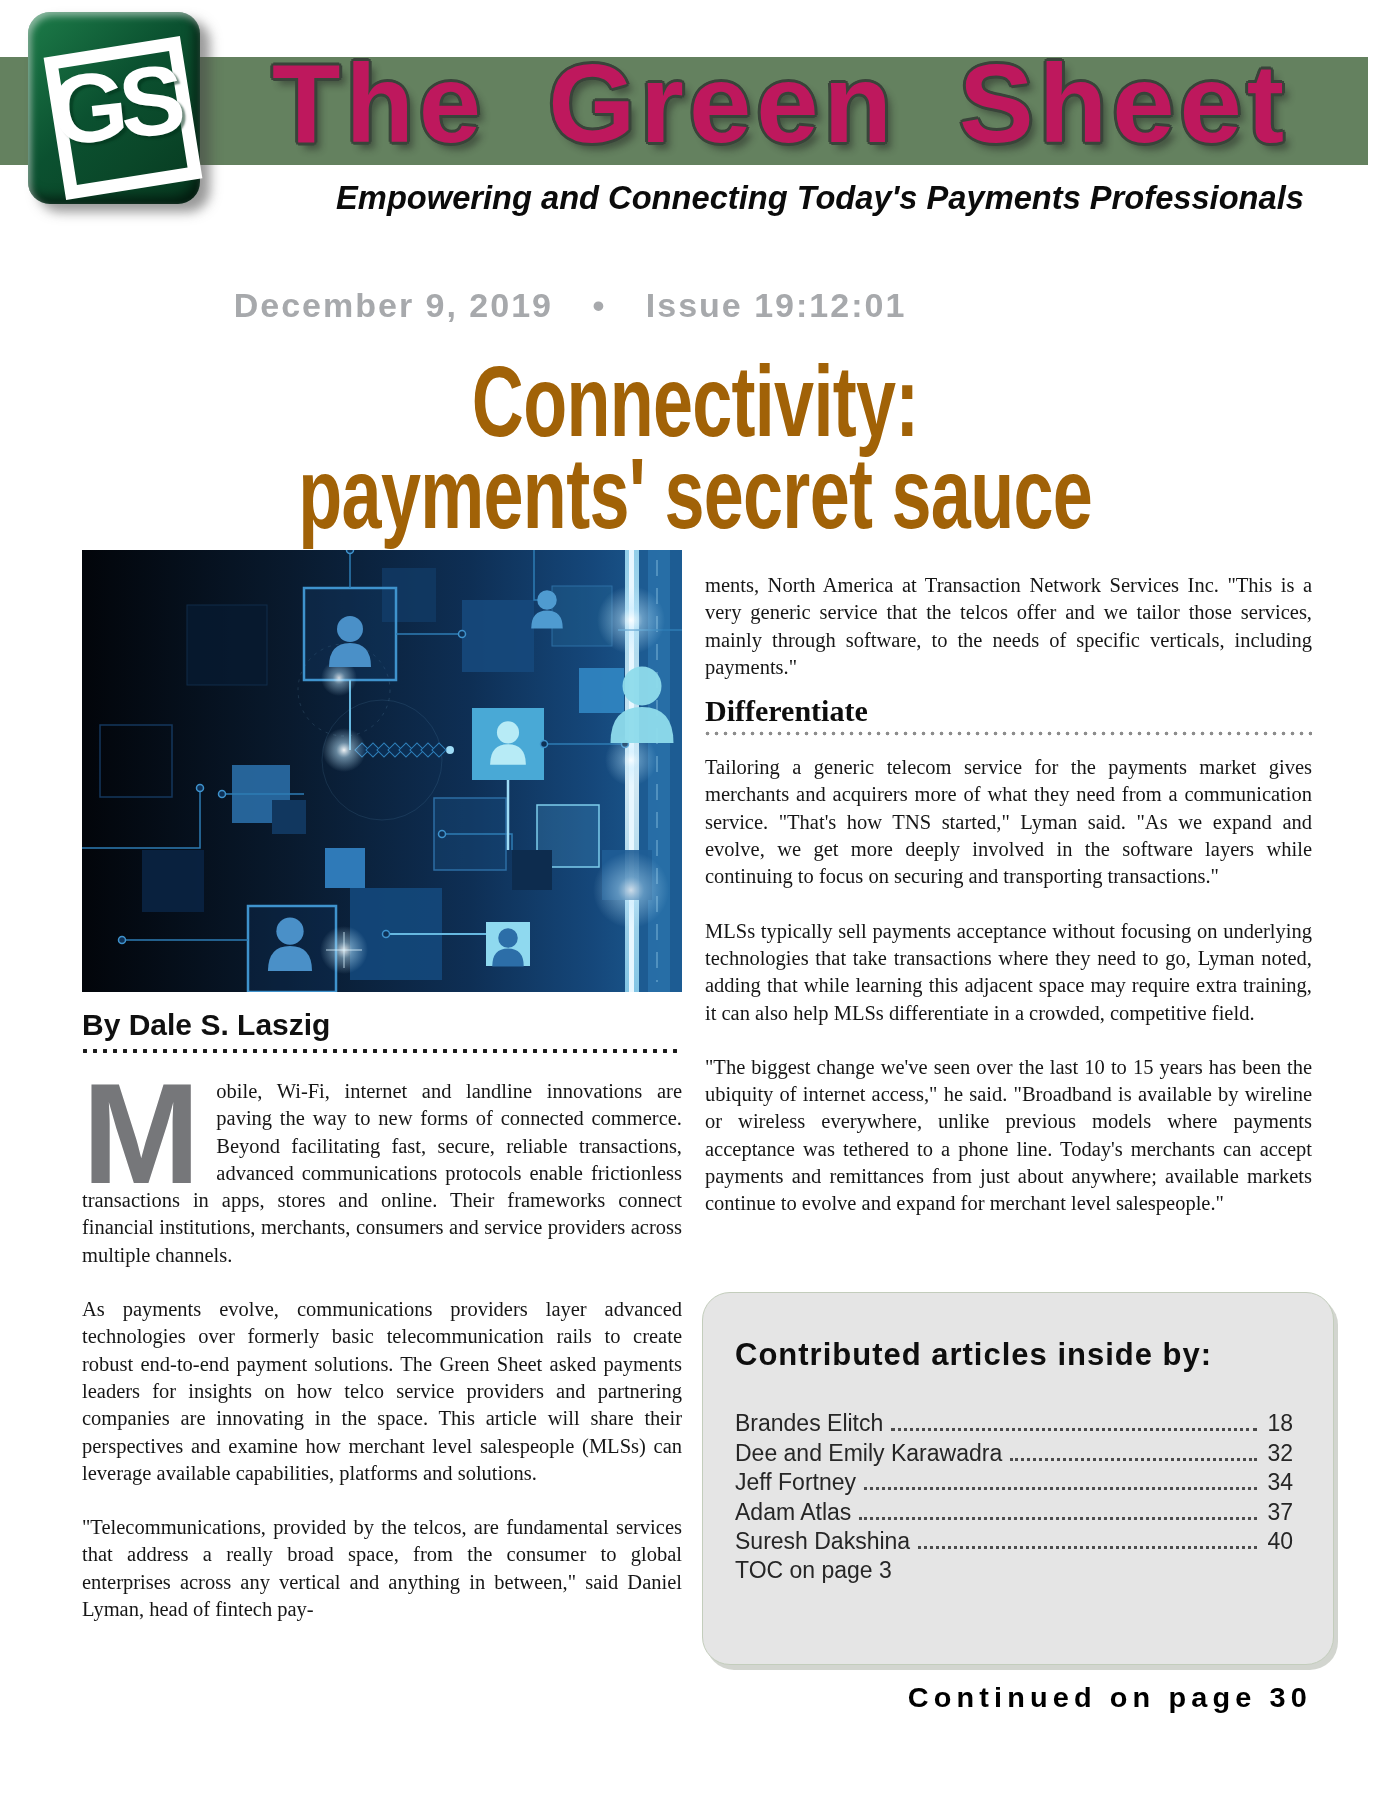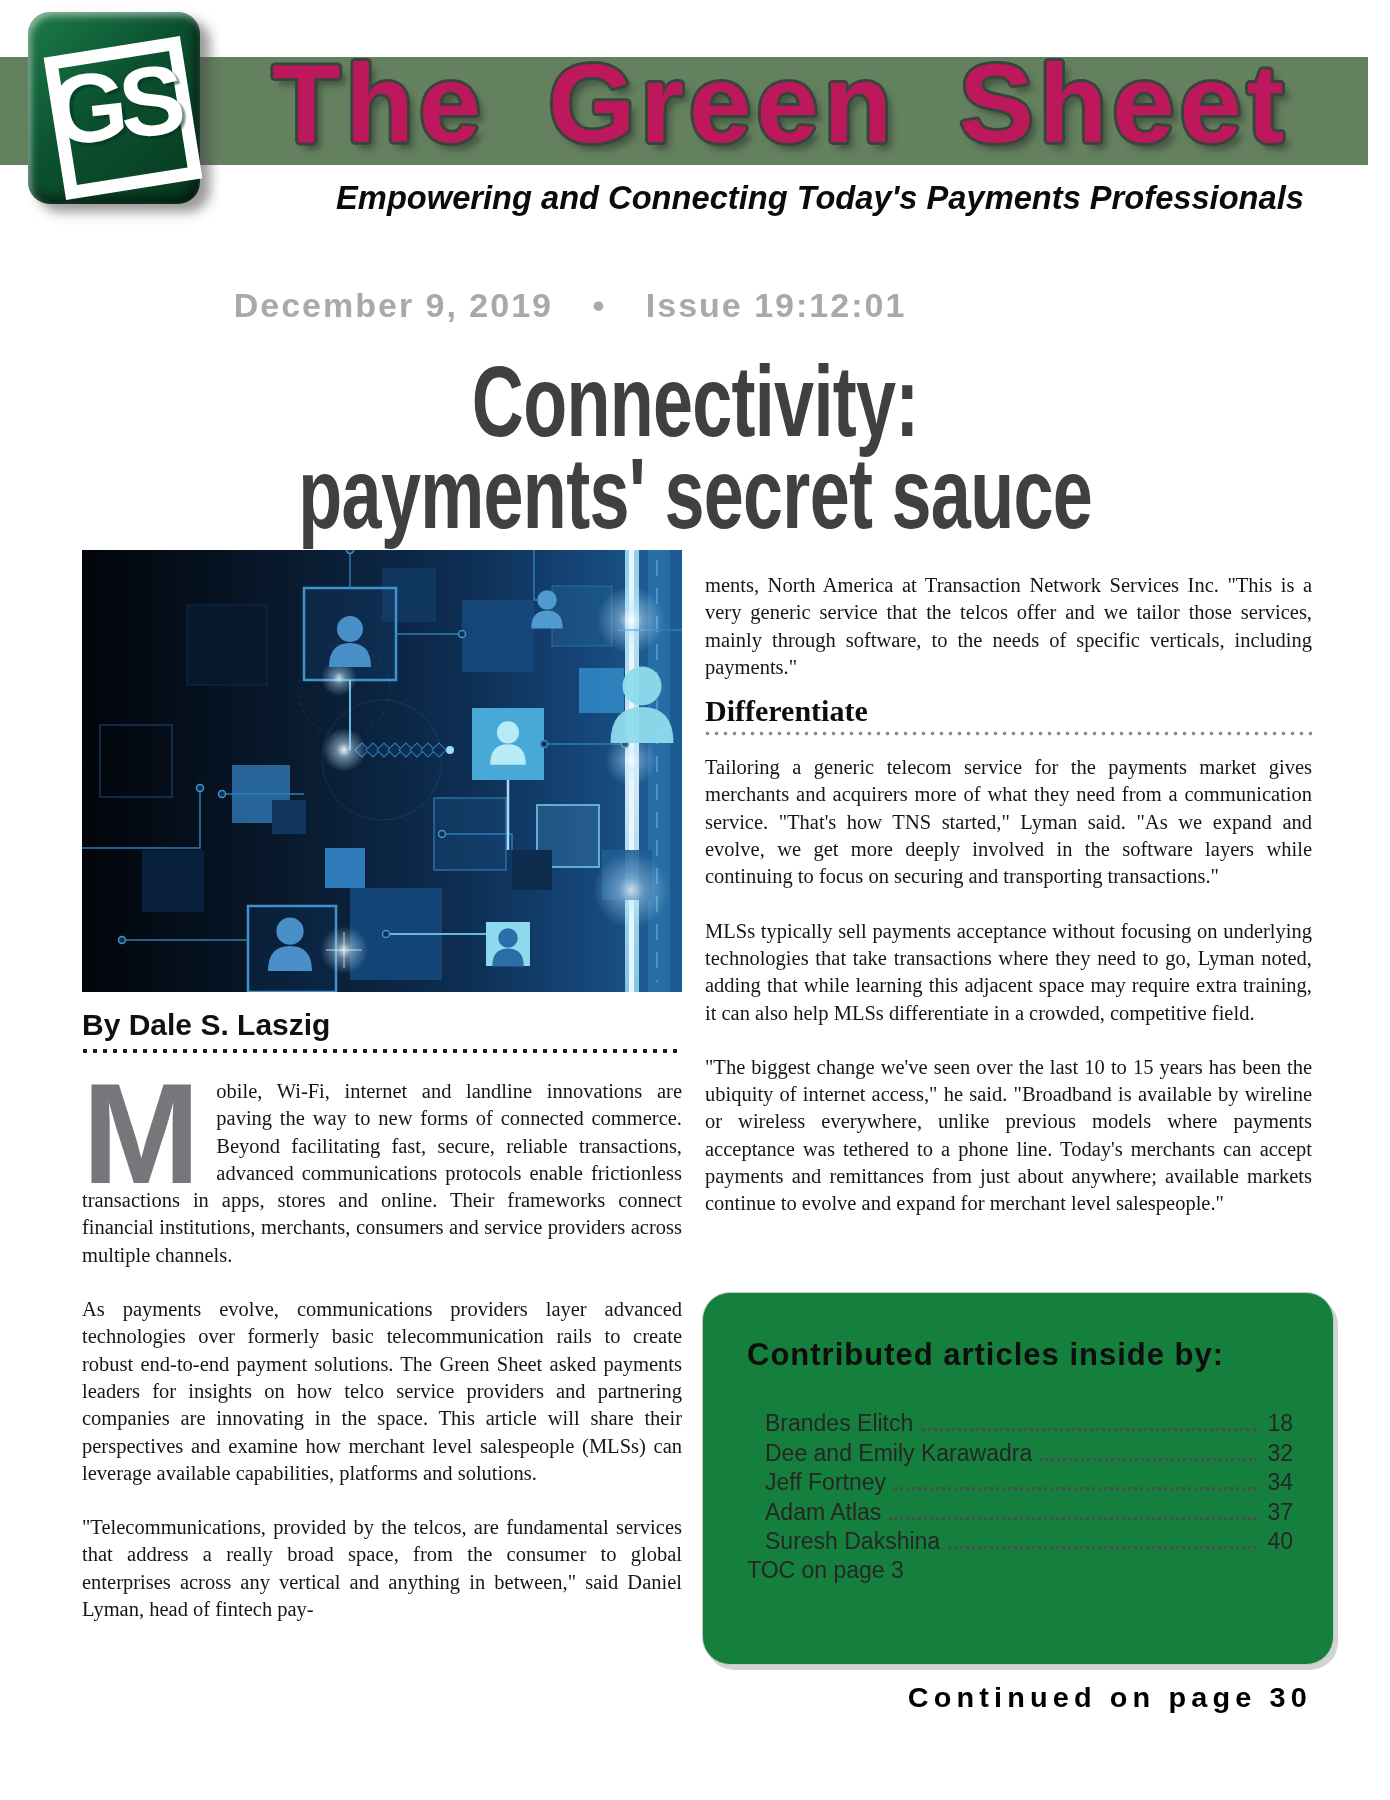--- a/index.html
+++ b/index.html
@@ -25,21 +25,21 @@
       font-weight:bold;font-size:98px;line-height:1;letter-spacing:-8px;color:#ffffff;
       transform:rotate(-6deg);text-shadow:3px 3px 2px rgba(0,50,25,.55);}
   .tagline{position:absolute;top:178px;left:290px;width:1060px;text-align:center;
       font-style:italic;font-weight:bold;font-size:34px;color:#0b0b0b;transform:scaleX(.96);
       transform-origin:center;}
 
   
   .issue-line{position:absolute;top:286px;left:0;width:1140px;text-align:center;
       font-weight:bold;font-size:34px;letter-spacing:2px;color:#a7a9ac;white-space:nowrap;}
   .issue-line .sep{display:inline-block;margin:0 28px;}
-  .headline{position:absolute;top:356px;left:0;width:1390px;text-align:center;color:#404040;}
+  .headline{position:absolute;top:356px;left:0;width:1390px;text-align:center;color:#a16207;}
   .headline .hl{display:block;height:92px;}
   .headline .hl span{display:inline-block;font-weight:bold;font-size:100px;line-height:90px;
       letter-spacing:-1px;transform:scaleX(.72);transform-origin:center;white-space:nowrap;}
 
   
   .col-left{position:absolute;left:82px;top:550px;width:600px;}
   .col-right{position:absolute;left:705px;top:548px;width:607px;}
   .bodytext{font-family:"Liberation Serif",serif;font-size:20.5px;line-height:27.3px;
       color:#161616;text-align:justify;margin-top:24px;}
   .bodytext p{margin:0 0 27px 0;}
@@ -50,24 +50,24 @@
       background-size:10px 6px;background-repeat:repeat-x;}
   .dropcap{float:left;font-weight:bold;font-size:142px;line-height:104px;color:#76777a;
       margin:4px 16px 0 0;font-family:"Liberation Sans",sans-serif;}
   .subhead{font-weight:bold;font-size:30px;line-height:32px;color:#0d0d0d;margin:14px 0 4px;}
   .dotline-gray{height:5px;margin:0 0 18px 0;
       background-image:radial-gradient(circle at 2.5px 2.5px,#8d8d8d 1.7px,rgba(0,0,0,0) 2.1px);
       background-size:9px 5px;background-repeat:repeat-x;}
 
   
   .toc-box{position:absolute;left:702px;top:1292px;width:632px;height:373px;box-sizing:border-box;
-      background:#15803d;border:1px solid #c3cdbc;border-radius:28px;
-      box-shadow:4px 5px 0 rgba(125,135,118,.35);padding:44px 40px 0 44px;}
+      background:#e5e5e5;border:1px solid #c3cdbc;border-radius:28px;
+      box-shadow:4px 5px 0 rgba(125,135,118,.35);padding:44px 40px 0 32px;}
   .toc-heading{font-weight:bold;font-size:31px;letter-spacing:1px;color:#0e0e0e;}
-  .toc-list{margin-top:36px;margin-left:18px;}
+  .toc-list{margin-top:36px;}
   .toc-row{display:flex;align-items:baseline;font-size:23px;color:#262626;line-height:29.5px;}
   .toc-leader{flex:1;border-bottom:3.4px dotted #4c4c4c;margin:0 6px 5px 8px;}
   .toc-page{min-width:30px;text-align:right;}
   .toc-note{font-size:23px;color:#262626;}
 
   
   .continued{position:absolute;top:1682px;left:705px;width:607px;text-align:right;
       font-weight:bold;font-size:28px;letter-spacing:5px;color:#000;transform:scaleX(1.03);
       transform-origin:right center;white-space:nowrap;}
 </style>

